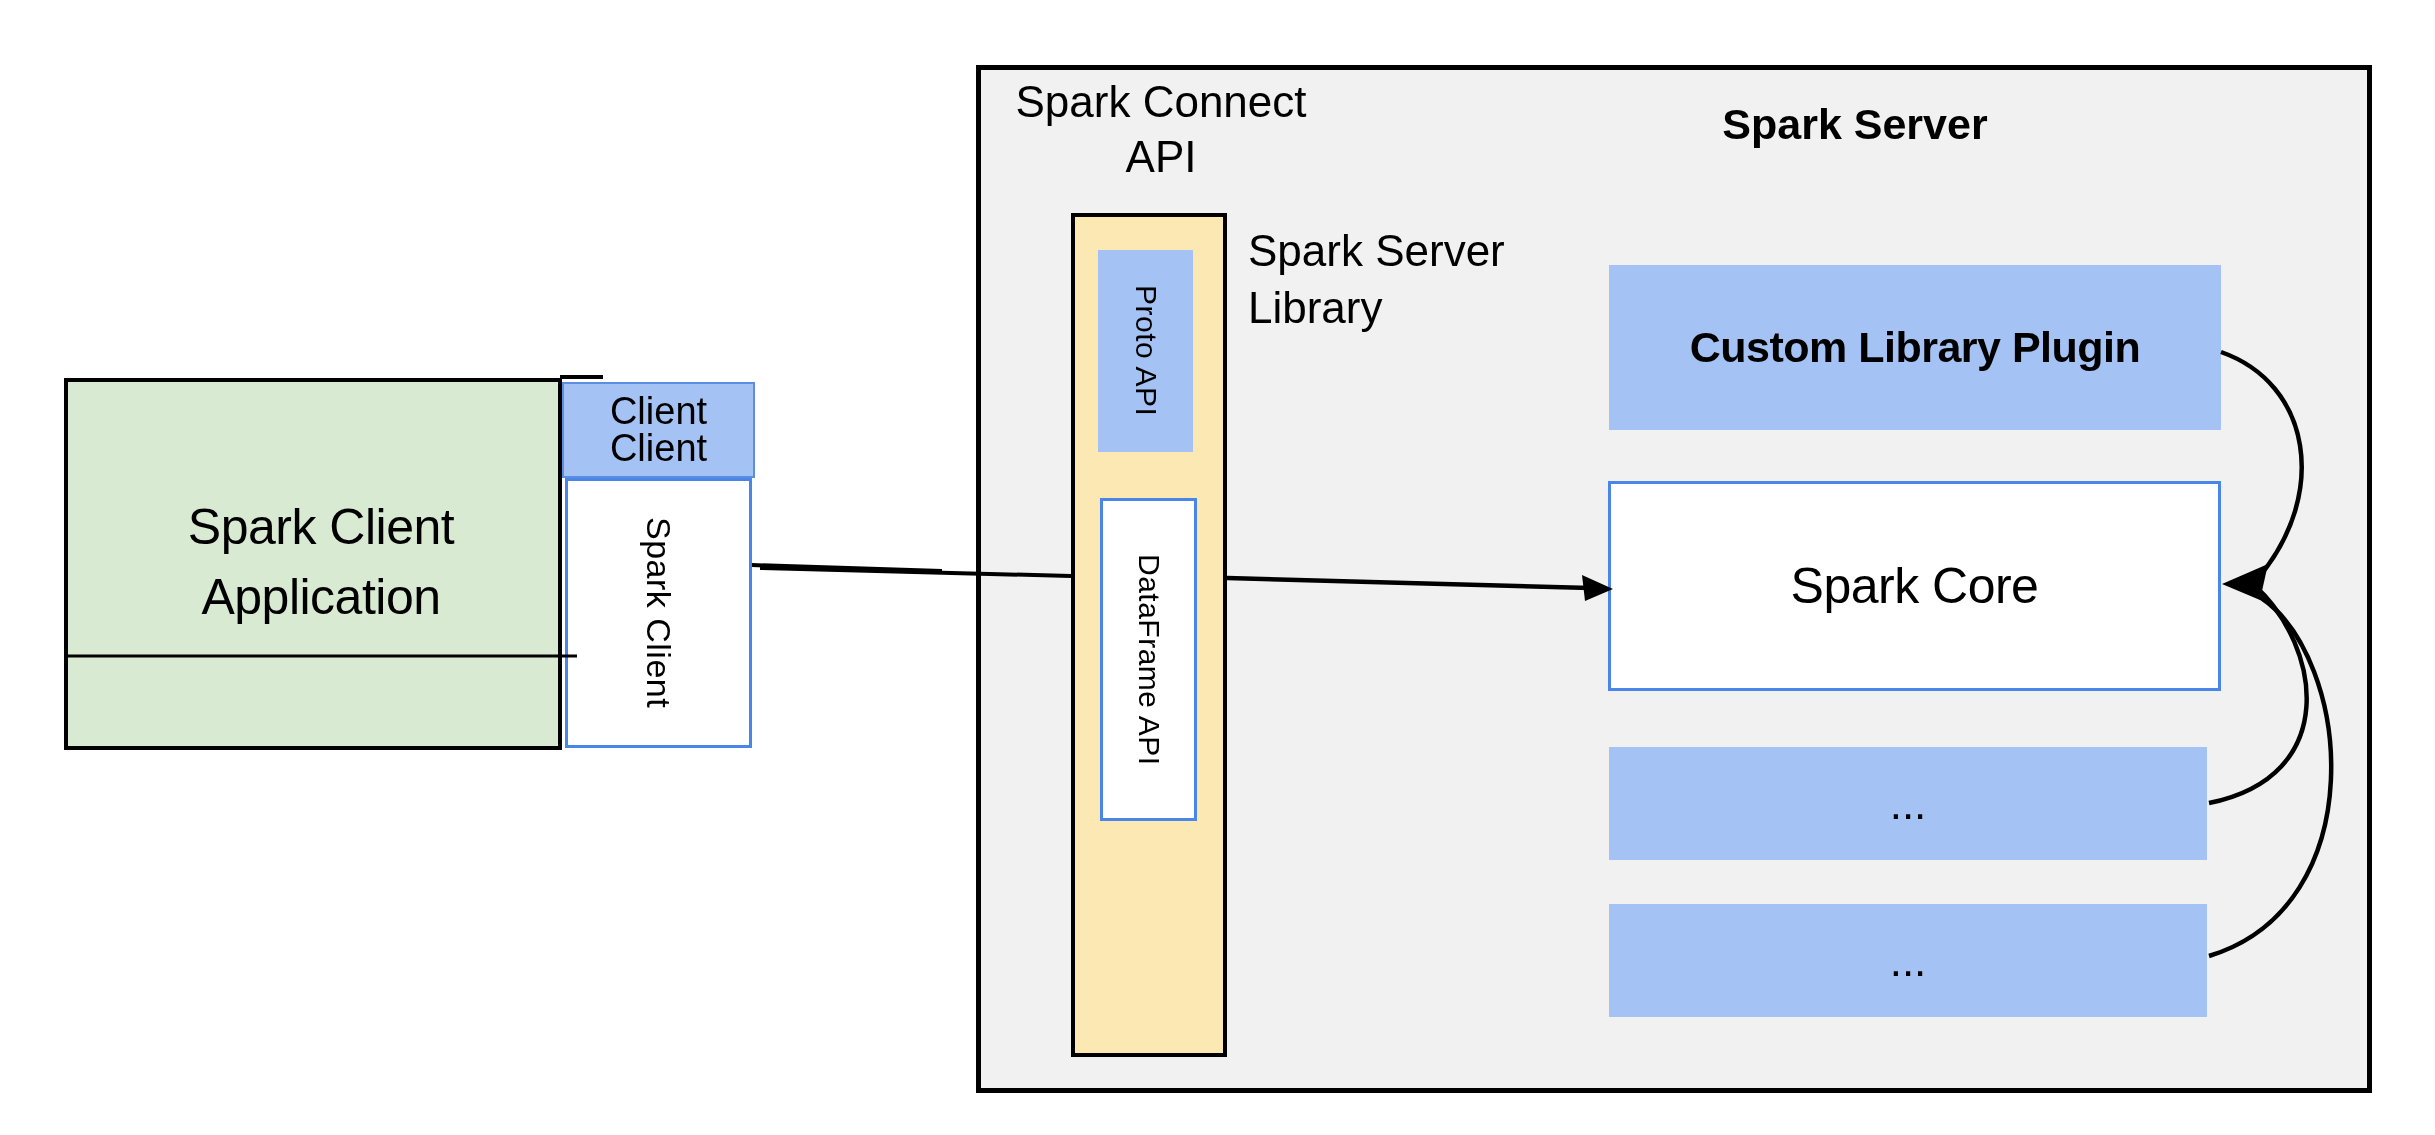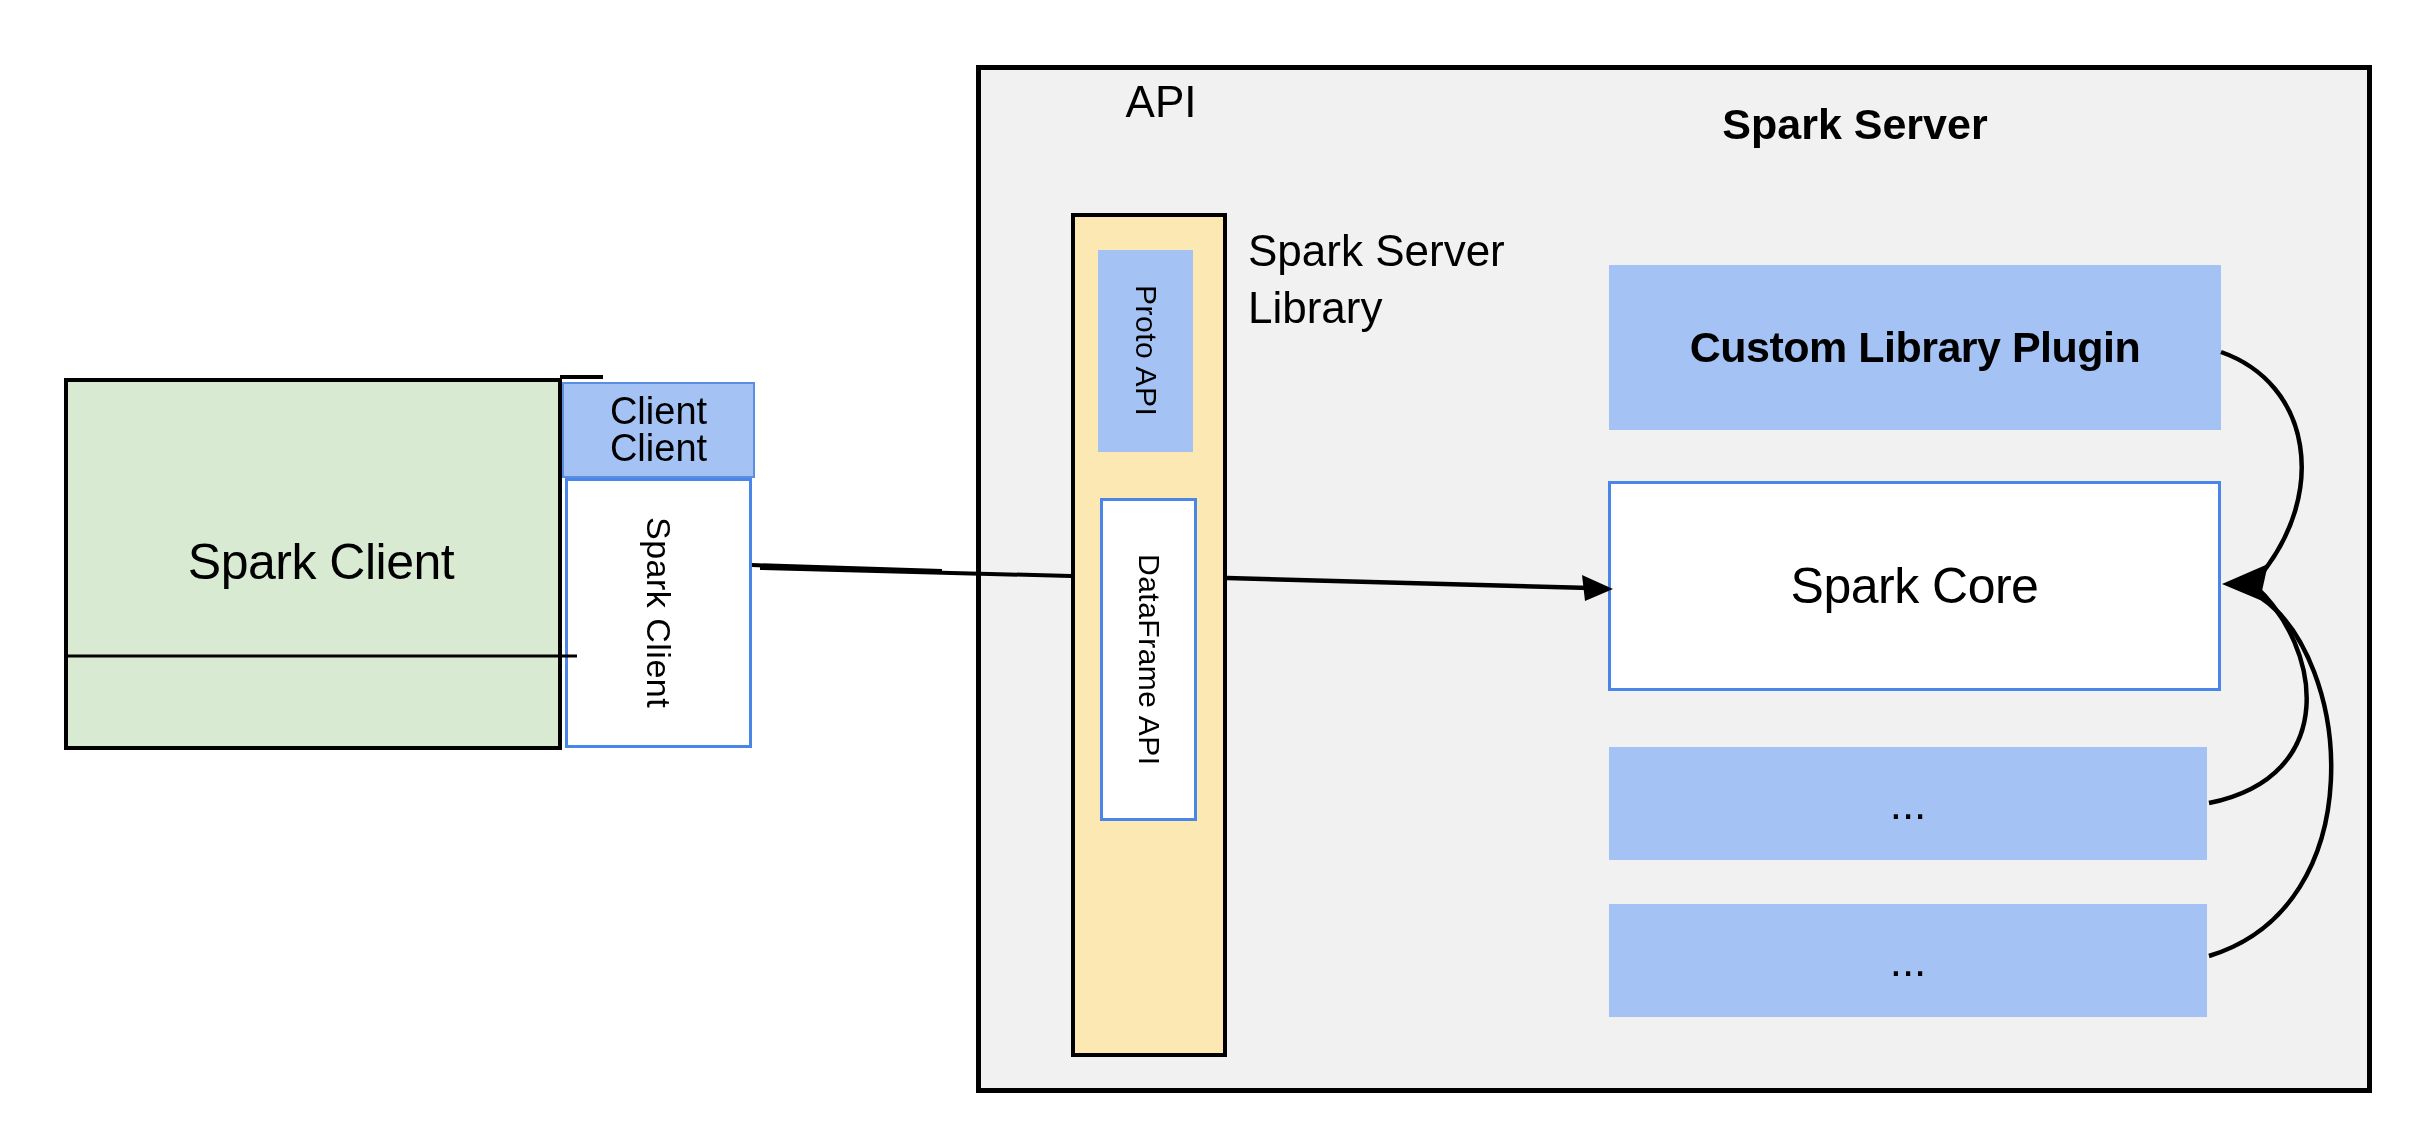--- a/index.html
+++ b/index.html
@@ -100,30 +100,32 @@
 </head>
 <body>
 
 <div id="canvas">
 
   <div class="abs gray-box"></div>
 
   <div class="abs green-box"></div>
   <div class="abs green-title center">
     <span>Spark Client</span>
+    <span>Application</span>
   </div>
   <div class="abs pkg-box center">
     <span>Client</span>
     <span>Client</span>
   </div>
   <div class="abs sclient-box center">
     <span class="vtext">Spark Client</span>
   </div>
 
   <div class="abs connect-label center">
+    <span>Spark Connect</span>
     <span>API</span>
   </div>
   <div class="abs yellow-box"></div>
   <div class="abs proto-box center">
     <span class="vtext">Proto API</span>
   </div>
   <div class="abs dframe-box center">
     <span class="vtext">DataFrame API</span>
   </div>
   <div class="abs srvlib-label">

